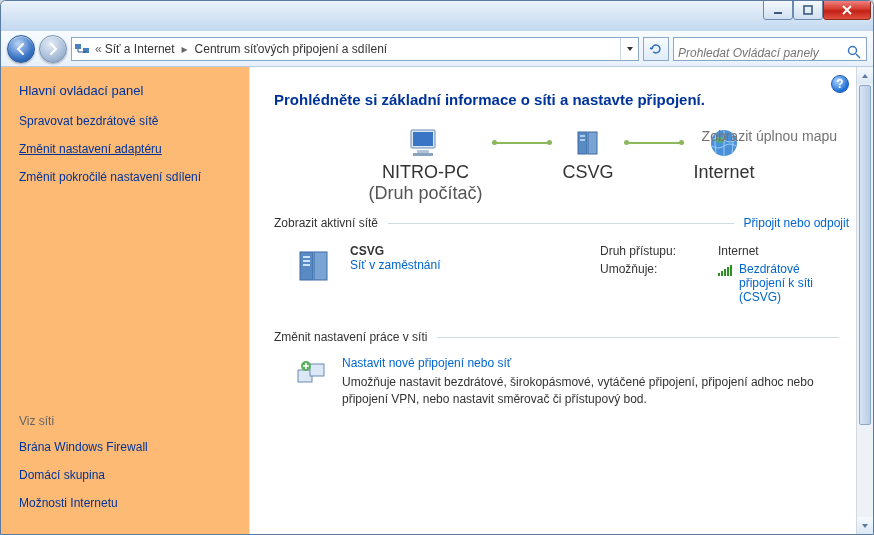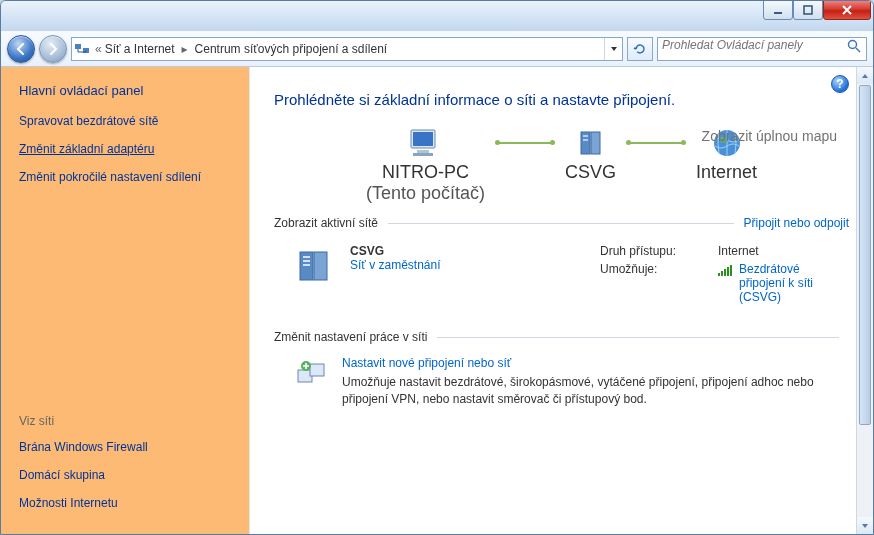--- a/index.html
+++ b/index.html
@@ -18,38 +18,38 @@
 .navbtn.fwd { background: radial-gradient(circle at 40% 30%, #e5edf7, #a8bdd8 60%, #7a95b8); border-color: #7a95b8; }
 .navbtn svg { width: 14px; height: 14px; }
 
 .addressbar { flex: 1; height: 24px; background: #fff; border: 1px solid #8ba7c7; display: flex; align-items: center; font-size: 12px; color: #333; position: relative; }
 .addr-icon { width: 20px; display: flex; align-items: center; justify-content: center; }
 .addr-text { flex: 1; display: flex; align-items: center; gap: 4px; }
 .addr-arrow { color: #666; padding: 0 3px; }
 .addr-drop { width: 18px; height: 100%; border-left: 1px solid #c8d6e8; display: flex; align-items: center; justify-content: center; }
 .refresh { width: 26px; height: 24px; border: 1px solid #8ba7c7; background: linear-gradient(#f7fbff,#e0ecf8); display: flex; align-items: center; justify-content: center; }
 
-.searchbox { width: 210px; height: 24px; border: 1px solid #8ba7c7; background: #fff; display: flex; align-items: flex-start; padding: 0 4px; }
+.searchbox { width: 194px; height: 24px; border: 1px solid #8ba7c7; background: #fff; display: flex; align-items: flex-end; padding: 0 4px; }
 .searchbox input { flex: 1; border: 0; outline: 0; font-size: 12px; font-style: italic; color: #888; }
 .searchbox .mag { width: 16px; height: 16px; }
 
 .body { display: flex; height: calc(100% - 66px); }
 
 .sidebar { width: 248px; background: #fdba74; padding: 16px 0 10px 18px; display: flex; flex-direction: column; font-size: 12px; }
 .sidebar .head { color: #003399; font-size: 13px; margin-bottom: 16px; }
 .sidebar a { color: #003399; text-decoration: none; display: block; margin-bottom: 14px; cursor: pointer; }
 .sidebar a.active { text-decoration: underline; }
 .sidebar .spacer { flex: 1; }
 .sidebar .see { color: #666; margin-bottom: 12px; }
 
 .main { flex: 1; background: #fff; position: relative; overflow: hidden; border-left: 1px solid #e5e5e5; }
 .main-inner { padding: 14px 24px 0 24px; height: 100%; overflow-y: auto; }
 .helpicon { position: absolute; top: 8px; right: 24px; width: 18px; height: 18px; border-radius: 50%; background: radial-gradient(circle at 35% 30%, #aed4ff, #1e6fd6 70%); color: #fff; font-size: 12px; font-weight: bold; display: flex; align-items: center; justify-content: center; border: 1px solid #1a5ab0; }
 
-h1 { color: #003399; font-size: 15px; font-weight: normal; margin: 10px 0 18px 0; }
+h1 { color: #003399; font-size: 15px; font-weight: bold; margin: 10px 0 18px 0; }
 
 .netmap { display: flex; align-items: flex-start; justify-content: center; gap: 12px; position: relative; margin-bottom: 12px; }
 .maplink { position: absolute; right: 12px; top: 2px; color: #737373; font-size: 14px; cursor: pointer; }
 .node { display: flex; flex-direction: column; align-items: center; font-size: 18px; color: #333; }
 .node-icon { width: 40px; height: 34px; display: flex; align-items: center; justify-content: center; }
 .node-label { text-align: center; margin-top: 2px; }
 .node-sub { color: #555; }
 .linkline { width: 56px; height: 2px; background: #8ab85a; margin-top: 16px; position: relative; }
 .linkline::before, .linkline::after { content: ''; position: absolute; width: 5px; height: 5px; border-radius: 50%; background: #8ab85a; top: -2px; }
 .linkline::before { left: -2px; } .linkline::after { right: -2px; }
@@ -150,21 +150,21 @@
           <path d="M10 10 L14 14" stroke="#3a74c4" stroke-width="1.5"></path>
         </svg>
     </div>
   </div>
 
   <div class="body">
 
     <div class="sidebar">
       <div class="head">Hlavní ovládací panel</div>
       <a>Spravovat bezdrátové sítě</a>
-      <a class="active">Změnit základní adaptéru</a>
+      <a class="active">Změnit nastavení adaptéru</a>
       <a style="max-width:195px">Změnit pokročilé nastavení sdílení</a>
       <div class="spacer"></div>
       <div class="see">Viz síti</div>
       <a>Brána Windows Firewall</a>
       <a>Domácí skupina</a>
       <a>Možnosti Internetu</a>
     </div>
 
     <div class="main">
       <div class="helpicon">?</div>
@@ -178,21 +178,21 @@
           <div class="node">
             <div class="node-icon">
                 <svg viewBox="0 0 40 34">
                   <rect x="6" y="4" width="24" height="18" rx="1" fill="#dce8f5" stroke="#6a8ab0"></rect>
                   <rect x="8" y="6" width="20" height="14" fill="#3a74c4"></rect>
                   <rect x="12" y="24" width="12" height="3" fill="#b0c4d8"></rect>
                   <rect x="8" y="27" width="20" height="3" fill="#8aa4c0"></rect>
                 </svg>
               </div>
             <div class="node-label">NITRO-PC</div>
-            <div class="node-sub">(Tento počítač)</div>
+            <div class="node-sub">(Druh počítač)</div>
           </div>
           <div class="linkline"></div>
           <div class="node">
             <div class="node-icon">
                 <svg viewBox="0 0 40 34">
                   <rect x="10" y="6" width="9" height="22" fill="#5a8ac4" stroke="#3a6aa4"></rect>
                   <rect x="20" y="6" width="9" height="22" fill="#7aa4d4" stroke="#3a6aa4"></rect>
                   <rect x="12" y="9" width="5" height="2" fill="#aecff0"></rect>
                   <rect x="12" y="13" width="5" height="2" fill="#aecff0"></rect>
                 </svg>

